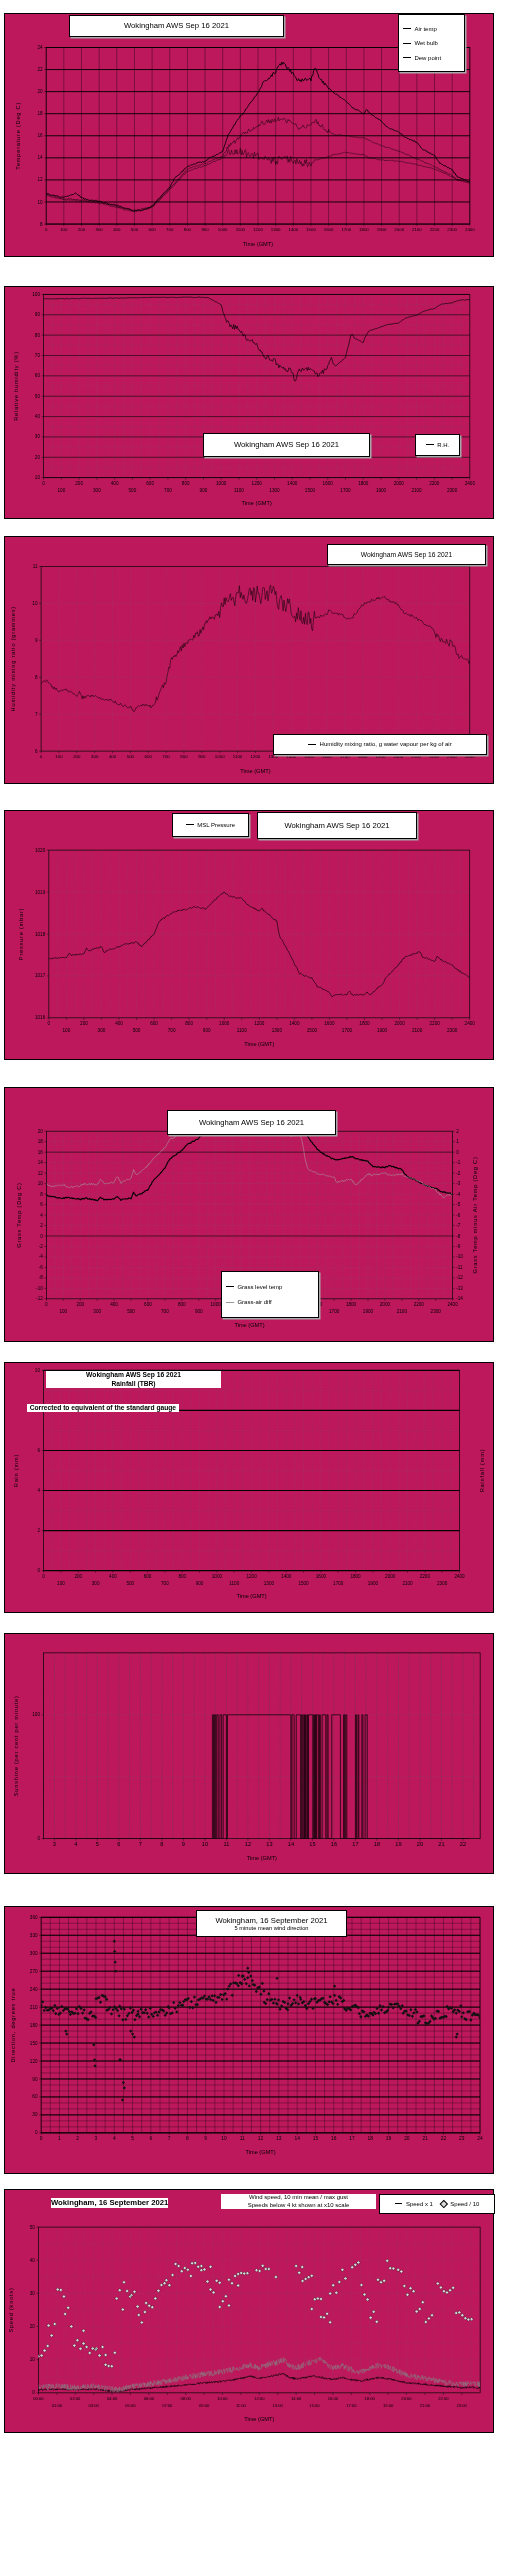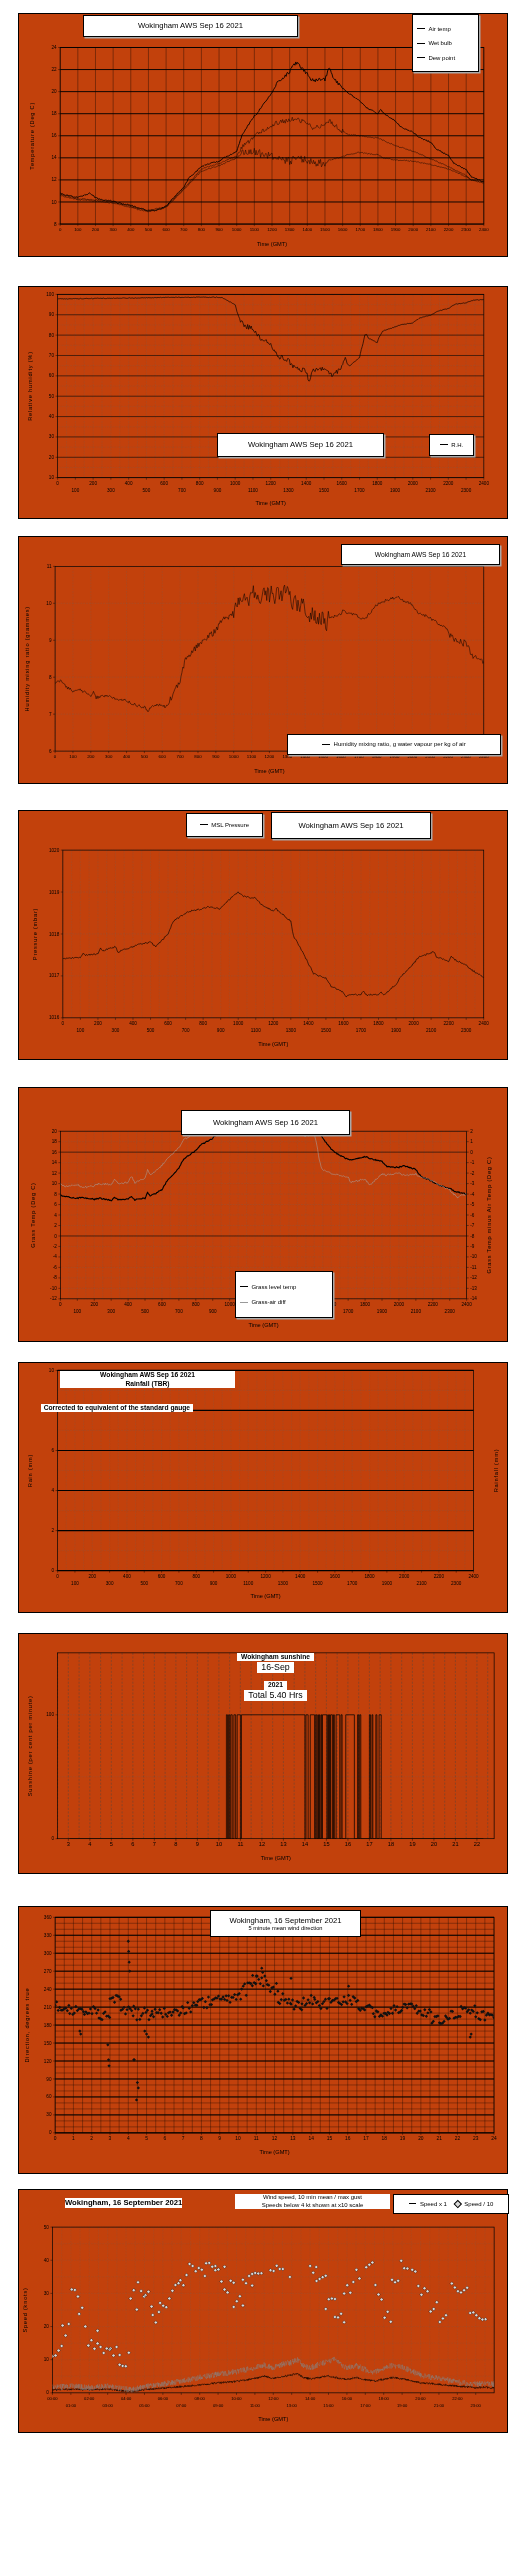--- a/index.html
+++ b/index.html
@@ -1,17 +1,17 @@
 <!DOCTYPE html>
 <html style="font-size:8.2px"><head>
 <meta charset="utf-8">
 <style>
   html,body{margin:0;padding:0;background:#fff}
   body{width:515px;height:2576px;position:relative;font-family:"Liberation Sans",sans-serif;color:#000}
-  .panel{position:absolute;left:18px;width:488px;border:0.5px solid #000;background:#c2410c}
+  .panel{position:absolute;left:4px;width:488px;border:0.5px solid #000;background:#be185d}
   .panel svg{position:absolute;left:0;top:0}
   .box{position:absolute;background:#fff;border:0.5px solid #000;box-shadow:1.5px 1.5px 0 #a9a9a9;display:flex;align-items:center;justify-content:center;text-align:center}
   .box.noshadow{box-shadow:none}
   .legend-v{flex-direction:column;align-items:flex-start;justify-content:space-evenly;padding:2.1px 4.1px}
   .lg-item{display:flex;align-items:center;gap:3.6px;font-size:6px;white-space:nowrap}
   .ls{display:inline-block;width:7.7px;height:0;border-top:1px solid #000;flex:0 0 auto}
   .ls.thick{border-top-width:1.5px}
   .ls.grey{border-top-color:#999}
   .dia{display:inline-block;width:3.6px;height:3.6px;background:#d9d9d9;border:0.5px solid #000;transform:rotate(45deg);flex:0 0 auto}
   .ovl{position:absolute;background:#fff;line-height:1.25}
@@ -1051,26 +1051,20 @@
       <text x="499" y="439" text-anchor="middle" font-size="11" fill="#000">Time (GMT)</text>
       <line x1="71" y1="397" x2="75" y2="397" stroke="#000" stroke-width="0.8"></line>
       <text x="68" y="400" text-anchor="end" font-size="9" fill="#000">0</text>
       <line x1="71" y1="156.33333333333331" x2="75" y2="156.33333333333331" stroke="#000" stroke-width="0.8"></line>
       <text x="68" y="159.33333333333331" text-anchor="end" font-size="9" fill="#000">100</text>
       <text x="0" y="0" text-anchor="middle" font-size="11" fill="#000" letter-spacing="1.5" transform="translate(25 216.5) rotate(-90)">Sunshine (per cent per minute)</text>
       <g clip-path="url(#clip6)">
         <path d="M98.0 397.0L402.9 397.0L402.9 156.3L405.0 156.3L405.0 397.0L407.1 397.0L407.1 156.3L409.2 156.3L409.2 397.0L411.3 397.0L411.3 156.3L414.2 156.3L414.2 397.0L417.5 397.0L417.5 156.3L420.9 156.3L420.9 397.0L423.8 397.0L423.8 156.3L430.1 156.3L430.1 397.0L432.2 397.0L432.2 156.3L555.4 156.3L555.4 397.0L557.5 397.0L557.5 156.3L561.7 156.3L561.7 397.0L565.8 397.0L565.8 156.3L574.2 156.3L574.2 397.0L576.3 397.0L576.3 156.3L578.4 156.3L578.4 397.0L580.5 397.0L580.5 156.3L581.7 156.3L581.7 397.0L583.4 397.0L583.4 156.3L584.6 156.3L584.6 397.0L586.7 397.0L586.7 156.3L588.0 156.3L588.0 397.0L589.6 397.0L589.6 156.3L598.0 156.3L598.0 397.0L599.7 397.0L599.7 156.3L601.3 156.3L601.3 397.0L603.0 397.0L603.0 156.3L604.3 156.3L604.3 397.0L605.5 397.0L605.5 156.3L608.9 156.3L608.9 397.0L611.0 397.0L611.0 156.3L612.6 156.3L612.6 397.0L616.0 397.0L616.0 156.3L623.1 156.3L623.1 397.0L625.6 397.0L625.6 156.3L627.7 156.3L627.7 397.0L634.8 397.0L634.8 156.3L651.5 156.3L651.5 397.0L657.7 397.0L657.7 156.3L659.8 156.3L659.8 397.0L661.9 397.0L661.9 156.3L664.0 156.3L664.0 397.0L680.7 397.0L680.7 156.3L682.8 156.3L682.8 397.0L685.7 397.0L685.7 156.3L687.4 156.3L687.4 397.0L693.2 397.0L693.2 156.3L695.3 156.3L695.3 397.0L699.5 397.0L699.5 156.3L703.7 156.3L703.7 397.0L902.1 397.0" fill="none" stroke="#000000" stroke-width="1.4"></path>
       </g>
     </svg>
-  <div class="ovl center" style="left:133px;top:17.5px;width:247px;background:transparent">
-    <div><span class="inlinebg t13b">Wokingham sunshine</span></div>
-    <div><span class="inlinebg t17">16-Sep</span></div>
-    <div style="margin-top:7.2px"><span class="inlinebg t13b">2021</span></div>
-    <div><span class="inlinebg t17">Total 5.40 Hrs</span></div>
-  </div>
 </div>
 
 <div class="panel" id="p7" style="top:1906px;height:266px">
   <svg width="488" height="266" viewBox="0 0 948 517">
       <defs>
         <clipPath id="clip7">
           <rect x="70" y="20" width="853" height="419"></rect>
         </clipPath>
       </defs>
       <line x1="70" y1="20" x2="70" y2="439" stroke="#000" stroke-width="0.6"></line>

